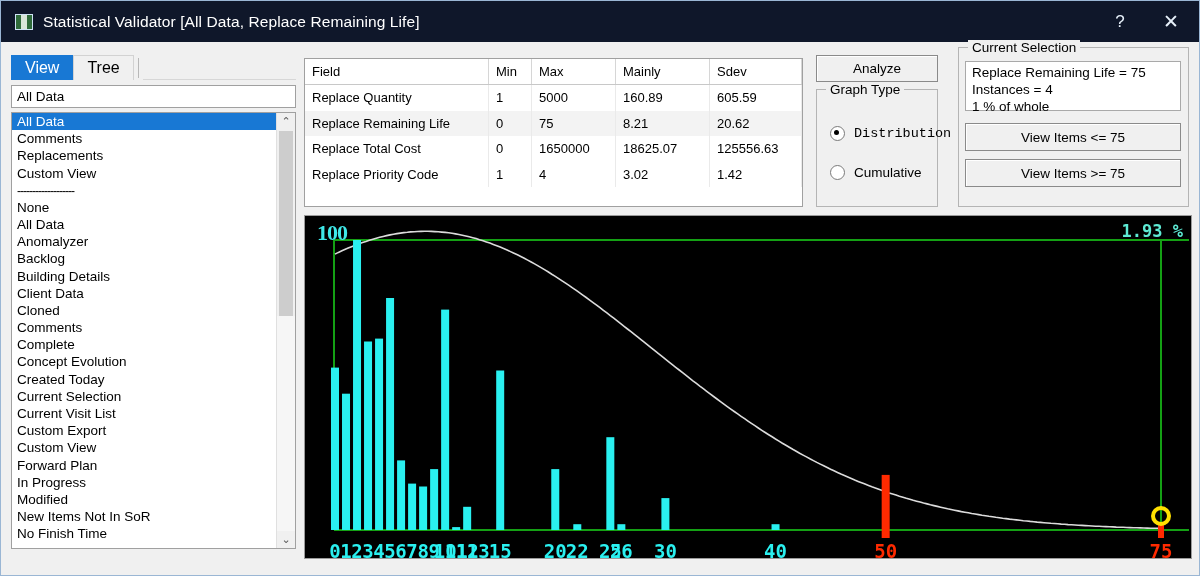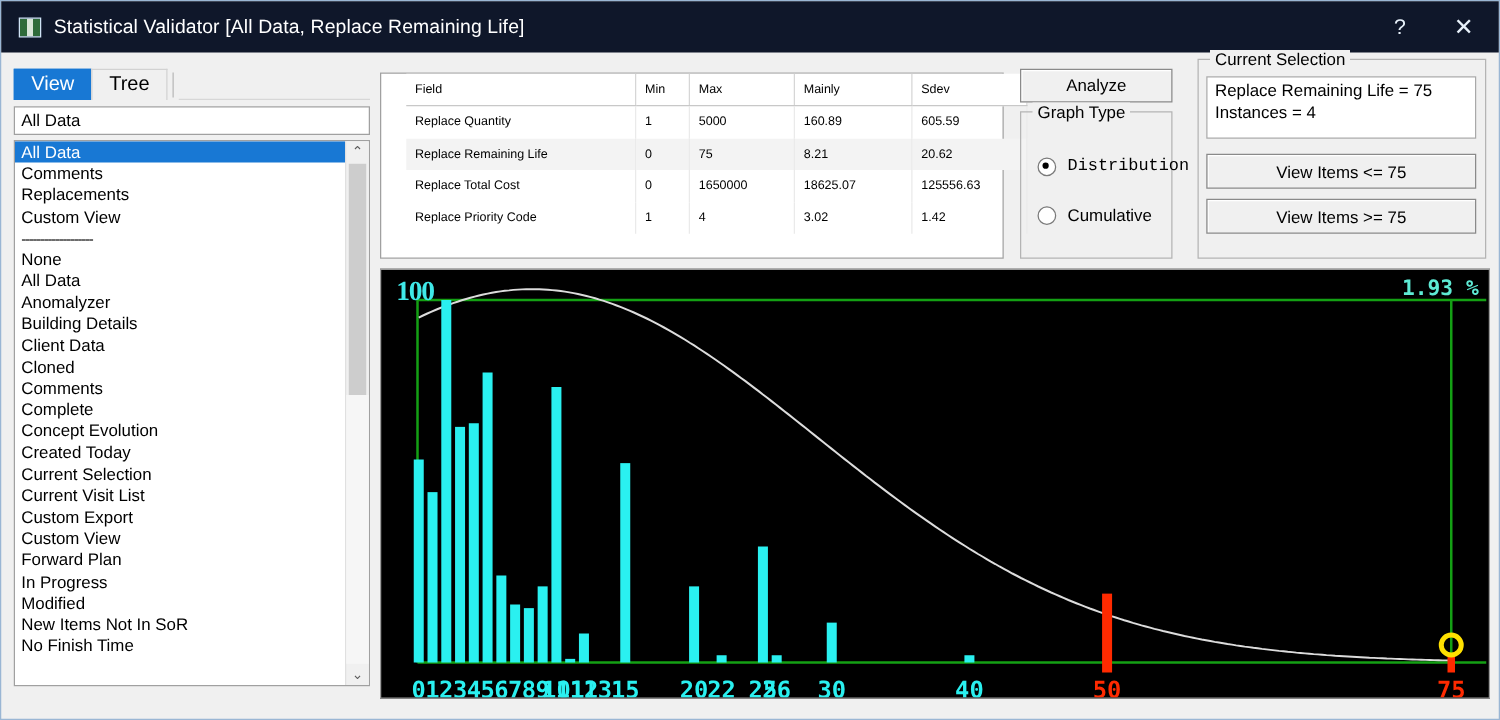--- a/index.html
+++ b/index.html
@@ -47,21 +47,21 @@
   .vscroll{width:18px;background:#f0f0f0;border-left:1px solid #e0e0e0;
            display:flex;flex-direction:column;align-items:center;position:relative;}
   .sarrow{height:17px;width:18px;display:flex;align-items:center;justify-content:center;
           color:#5a5a5a;font-size:11px;}
   .sthumb{position:absolute;top:18px;left:2px;width:14px;height:185px;background:#cdcdcd;}
   .strack{position:absolute;top:203px;left:0;width:18px;bottom:17px;background:#f6f6f6;}
 
   
   .tablewrap{position:absolute;left:303px;top:57px;width:499px;height:149px;
              background:#fff;border:1px solid #a0a0a0;box-sizing:border-box;}
-  table{border-collapse:collapse;width:100%;font-size:10px;margin-left:20px;}
+  table{border-collapse:collapse;width:100%;font-size:13px;}
   th{background:#fff;text-align:left;font-weight:normal;height:23px;
      border-right:1px solid #d6d6d6;border-bottom:1px solid #c8c8c8;padding-left:7px;}
   td{height:23.5px;padding-left:7px;border-right:1px solid #eaeaea;}
   tr.alt td{background:#f3f3f3;}
   .c-field{width:175px;} .c-min{width:34px;} .c-max{width:75px;} .c-mainly{width:85px;}
 
   
   .analyze-btn{position:absolute;left:815px;top:54px;width:122px;height:27px;
        background:#f0f0f0;border:1px solid #8a8a8a;display:flex;align-items:center;
        justify-content:center;font-size:13.5px;box-sizing:border-box;
@@ -122,20 +122,21 @@
     <div class="listwrap">
       <div class="listitems">
         <div class="li sel">All Data</div>
         <div class="li">Comments</div>
         <div class="li">Replacements</div>
         <div class="li">Custom View</div>
         <div class="li sep">-------------------</div>
         <div class="li">None</div>
         <div class="li">All Data</div>
         <div class="li">Anomalyzer</div>
+        <div class="li">Backlog</div>
         <div class="li">Building Details</div>
         <div class="li">Client Data</div>
         <div class="li">Cloned</div>
         <div class="li">Comments</div>
         <div class="li">Complete</div>
         <div class="li">Concept Evolution</div>
         <div class="li">Created Today</div>
         <div class="li">Current Selection</div>
         <div class="li">Current Visit List</div>
         <div class="li">Custom Export</div>
@@ -211,20 +212,21 @@
       <span class="dot"></span>
       <span>Cumulative</span>
     </div>
   </div>
 
   <div class="group cursel">
     <div class="glabel">Current Selection</div>
     <div class="curbox">
       <div class="curline">Replace Remaining Life = 75</div>
       <div class="curline">Instances = 4</div>
+      <div class="curline">1 % of whole</div>
     </div>
     <div class="vbtn vb1">View Items &lt;= 75</div>
     <div class="vbtn vb2">View Items &gt;= 75</div>
   </div>
 
   <div class="chart">
     <div class="ylab">100</div>
     <div class="pct">1.93 %</div>
     <svg id="chart-svg" width="886" height="342">
         <line x1="29" y1="24" x2="884" y2="24" stroke="#14a014" stroke-width="2"></line>

